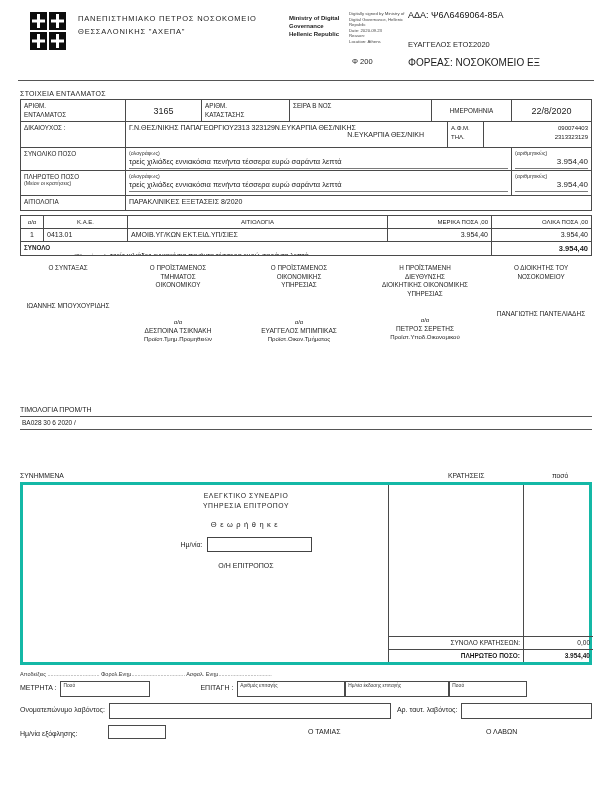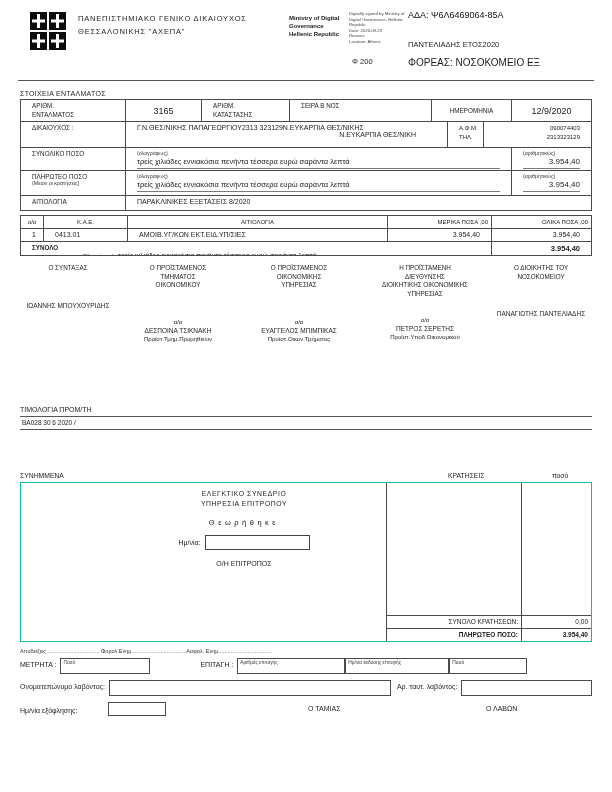--- a/index.html
+++ b/index.html
@@ -20,21 +20,21 @@
   .title { position:absolute; left:0; width:100%; top:64px; text-align:center; font-size:11px; letter-spacing:4px; word-spacing:12px; color:#222; }
   .title-rule { position:absolute; left:18px; right:18px; top:80px; border-top:1px solid #555; }
 
   .content { position:absolute; left:20px; top:90px; width:572px; }
   .sec-label { font-size:7px; letter-spacing:.3px; margin-bottom:2px; }
 
   
   .box { border:1px solid #4a4a4a; }
   .row { display:flex; border-top:1px solid #4a4a4a; }
   .row:first-child { border-top:none; }
-  .cell { border-left:1px solid #4a4a4a; padding:2px 11px; overflow:hidden; }
+  .cell { border-left:1px solid #4a4a4a; padding:2px 3px; overflow:hidden; }
   .cell:first-child { border-left:none; }
   .noleft { border-left:none !important; }
   .w22{flex:0 0 22px}.w36{flex:0 0 36px}.w50{flex:0 0 50px}.w76{flex:0 0 76px}
   .w80{flex:0 0 80px}.w84{flex:0 0 84px}.w88{flex:0 0 88px}.w100{flex:0 0 100px}
   .w104{flex:0 0 104px}.w108{flex:0 0 108px}.w142{flex:0 0 142px}.w260{flex:0 0 260px}
   .w322{flex:0 0 322px}.w386{flex:0 0 386px}.w420{flex:0 0 420px}.w466{flex:0 0 466px}
   .lbl { font-size:6.3px; color:#222; }
   .pre { white-space:pre-line; line-height:1.35; }
   .big { font-size:9px; }
   .center { text-align:center; }
@@ -68,21 +68,21 @@
   
   .invoices { margin-top:62px; }
   .inv-label { font-size:7px; margin-bottom:3px; }
   .inv-rule { border-top:1px solid #555; }
   .inv-entry { font-size:6.5px; padding:2px 2px 3px; }
 
   
   .attach-head { position:relative; margin-top:42px; height:10px; font-size:6.8px; }
   .krat-lbl { position:absolute; left:428px; top:0; }
   .poso-lbl { position:absolute; left:532px; top:0; }
-  .bigbox { display:flex; border:1px solid #14b8a6; height:160px; }
+  .bigbox { display:flex; border:3px solid #14b8a6; height:183px; }
   .bb-left { flex:0 0 365px; position:relative; }
   .bb-mid { flex:0 0 135px; border-left:1px solid #4a4a4a; display:flex; flex-direction:column; }
   .bb-right { flex:0 0 70px; border-left:1px solid #4a4a4a; display:flex; flex-direction:column; }
   .bb-fill { flex:1; }
   .bb-row { border-top:1px solid #4a4a4a; height:13px; font-size:6.5px; text-align:right; padding:2px 3px; }
   .audit { margin:6px 0 0 118px; width:210px; text-align:center; }
   .audit-line { font-size:6.8px; letter-spacing:.6px; line-height:1.45; }
   .approved { margin-top:9px; font-size:7.5px; letter-spacing:3.5px; }
   .date-row { margin-top:8px; font-size:7px; display:flex; align-items:center; justify-content:center; gap:4px; }
   .date-box { display:inline-block; width:105px; height:15px; border:1px solid #444; background:#fff; }
@@ -122,50 +122,50 @@
         <rect x="4" y="11.5" width="13" height="3"></rect>
       <rect x="28" y="6" width="3" height="14"></rect>
         <rect x="23" y="11.5" width="13" height="3"></rect>
       <rect x="9" y="26" width="3" height="14"></rect>
         <rect x="4" y="31.5" width="13" height="3"></rect>
       <rect x="28" y="26" width="3" height="14"></rect>
         <rect x="23" y="31.5" width="13" height="3"></rect>
     </g>
   </svg>
   <div class="org">
-    <div>ΠΑΝΕΠΙΣΤΗΜΙΑΚΟ ΓΕΝΙΚΟ ΔΙΚΑΙΟΥΧΟΣ</div>
+    <div>ΠΑΝΕΠΙΣΤΗΜΙΑΚΟ ΠΕΤΡΟΣ ΝΟΣΟΚΟΜΕΙΟ</div>
     <div>ΘΕΣΣΑΛΟΝΙΚΗΣ "ΑΧΕΠΑ"</div>
   </div>
   <div class="ministry">Ministry of Digital
 Governance
 Hellenic Republic</div>
   <div class="stamp">Digitally signed by Ministry of Digital Governance, Hellenic Republic
 Date: 2020.09.23
 Reason:
 Location: Athens</div>
   <div class="ada">ΑΔΑ: Ψ6Λ6469064-85Α</div>
-  <div class="fiscal">ΠΑΝΤΕΛΙΑΔΗΣ ΕΤΟΣ2020</div>
+  <div class="fiscal">ΕΥΑΓΓΕΛΟΣ ΕΤΟΣ2020</div>
   <div class="f100">Φ 200</div>
   <div class="agency">ΦΟΡΕΑΣ: ΝΟΣΟΚΟΜΕΙΟ ΕΞ</div>
   <div class="title-rule"></div>
 
   <div class="content">
 
     <div class="sec-label">ΣΤΟΙΧΕΙΑ ΕΝΤΑΛΜΑΤΟΣ</div>
 
     <div class="box">
       <div class="row r1">
         <div class="cell w104 lbl pre">ΑΡΙΘΜ.
 ΕΝΤΑΛΜΑΤΟΣ</div>
         <div class="cell w76 big vmid">3165</div>
         <div class="cell w88 lbl pre">ΑΡΙΘΜ.
 ΚΑΤΑΣΤΑΣΗΣ</div>
         <div class="cell w142 lbl">ΣΕΙΡΑ Β ΝΟΣ</div>
         <div class="cell w80 lbl vmid">ΗΜΕΡΟΜΗΝΙΑ</div>
-        <div class="cell w80 big vmid">12/9/2020</div>
+        <div class="cell w80 big vmid">22/8/2020</div>
       </div>
       <div class="row r2">
         <div class="cell w104 lbl">ΔΙΚΑΙΟΥΧΟΣ :</div>
         <div class="cell w322">
           <div class="benef">Γ.Ν.ΘΕΣ/ΝΙΚΗΣ ΠΑΠΑΓΕΩΡΓΙΟΥ2313 323129Ν.ΕΥΚΑΡΠΙΑ ΘΕΣ/ΝΙΚΗΣ</div>
           <div class="benef-city">Ν.ΕΥΚΑΡΠΙΑ ΘΕΣ/ΝΙΚΗ</div>
         </div>
         <div class="cell w36 duo">
           <div>Α.Φ.Μ.</div>
           <div>ΤΗΛ.</div>

